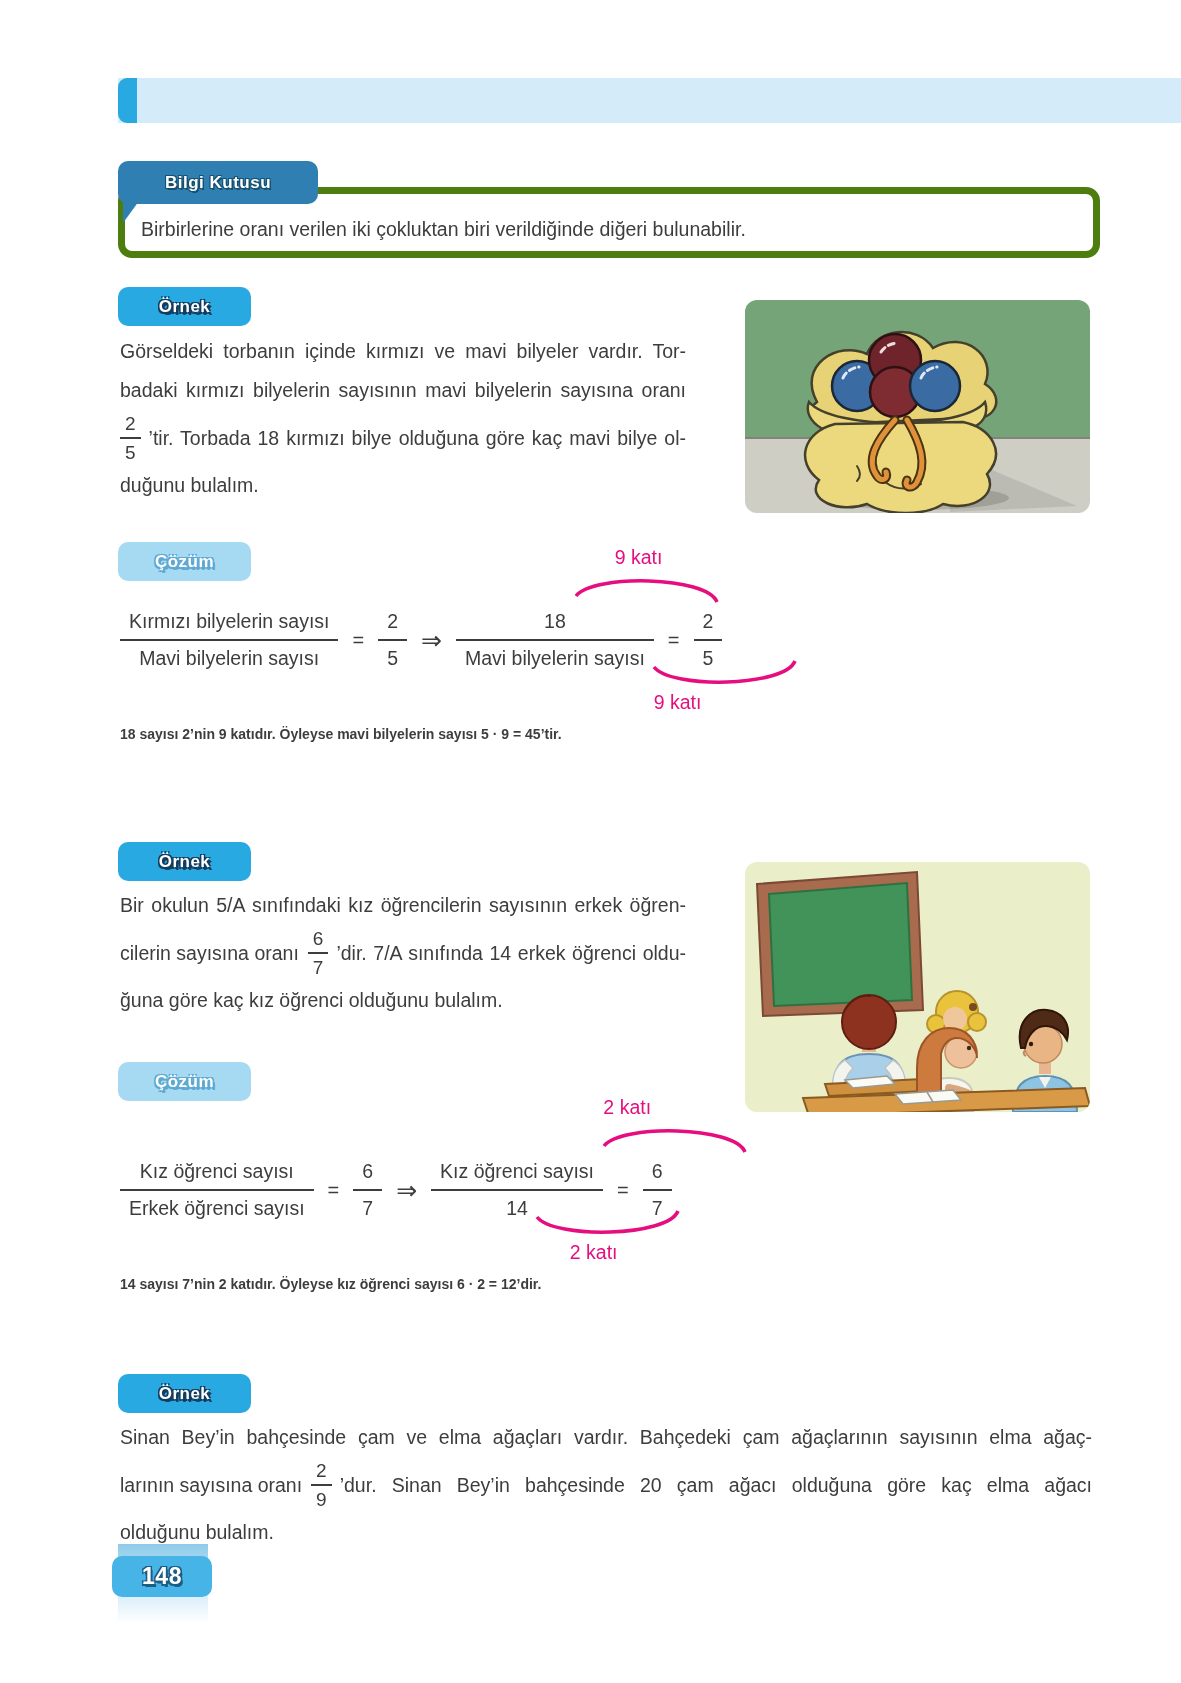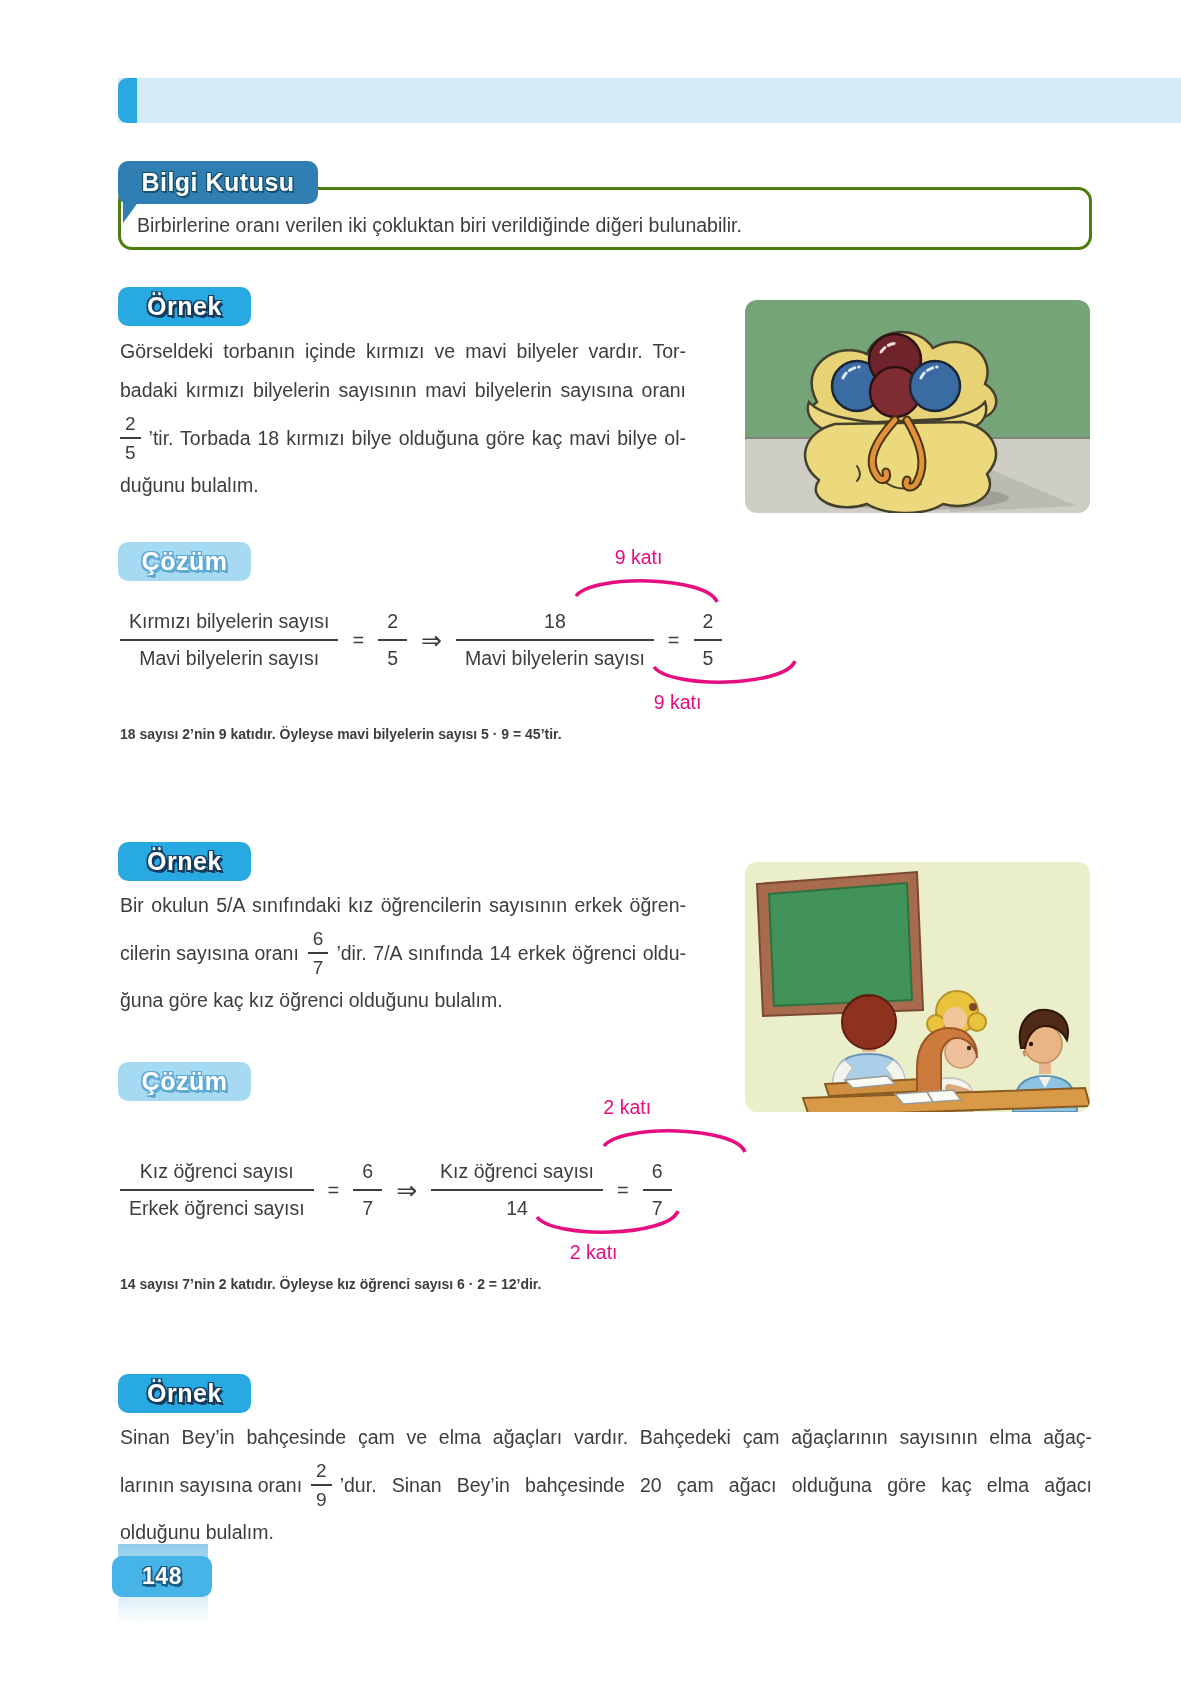--- a/index.html
+++ b/index.html
@@ -5,35 +5,35 @@
   html,body{margin:0;padding:0;background:#ffffff;}
   .page{position:relative;width:1181px;height:1683px;background:#fff;overflow:hidden;
         font-family:"Liberation Sans",sans-serif;color:#3d3d3d;}
 
   
   .top-bar{position:absolute;left:118px;top:78px;right:0;height:45px;background:#d4ebf9;}
   .top-bar-cap{position:absolute;left:118px;top:78px;width:19px;height:45px;background:#29a9e1;border-radius:9px 0 0 9px;}
 
   
   .badge{position:absolute;display:flex;align-items:center;justify-content:center;
-         border-radius:10px;font-weight:bold;font-size:25px;color:#fff;letter-spacing:.5px;}
+         border-radius:10px;font-weight:bold;font-size:17px;color:#fff;letter-spacing:.5px;}
   .badge.bilgi{left:118px;top:161px;width:200px;height:43px;background:#2f7fb3;z-index:3;
          text-shadow:-1px -1px 0 #15506f,1px -1px 0 #15506f,-1px 1px 0 #15506f,1.5px 2px 0 #15506f;}
   .bilgi-tail{position:absolute;left:123px;top:201px;width:0;height:0;z-index:2;
          border-top:22px solid #2f7fb3;border-right:16px solid transparent;}
   .badge.ornek{width:133px;height:39px;background:#29a9e1;
          text-shadow:-1.5px -1.5px 0 #143c5e,1.5px -1.5px 0 #143c5e,-1.5px 1.5px 0 #143c5e,1.5px 1.5px 0 #143c5e,2.5px 3px 0 #143c5e;}
   .badge.cozum{width:133px;height:39px;background:#a6d9f2;
          text-shadow:-1.5px -1.5px 0 #5fa9d2,1.5px -1.5px 0 #5fa9d2,-1.5px 1.5px 0 #5fa9d2,1.5px 1.5px 0 #5fa9d2,2.5px 3px 0 #5fa9d2;}
   .badge.page-num{left:112px;top:1556px;width:100px;height:41px;background:#47b4e7;font-size:23px;z-index:2;
          text-shadow:-1.5px -1.5px 0 #1d5d84,1.5px -1.5px 0 #1d5d84,-1.5px 1.5px 0 #1d5d84,1.5px 1.5px 0 #1d5d84,2px 3px 0 #1d5d84;}
 
   
   .info-box{position:absolute;left:118px;top:187px;width:968px;height:57px;background:#fff;
-            border:3px solid #4d7c0f;border-radius:14px;z-index:1;}
+            border:7px solid #4d7c0f;border-radius:14px;z-index:1;}
   .info-text{margin:0;padding:24px 16px 0 16px;font-size:19.5px;}
 
   
   .para{position:absolute;font-size:19.5px;}
   .pline{line-height:39px;text-align:justify;text-align-last:justify;}
   .pline.noj{text-align-last:left;}
   .fline{display:flex;align-items:center;height:56px;}
   .fline .pre:not(:empty){margin-right:9px;}
   .fline .post{flex:1;text-align:justify;text-align-last:justify;margin-left:4px;}
   .ifrac{display:inline-flex;flex-direction:column;align-items:stretch;text-align:center;

